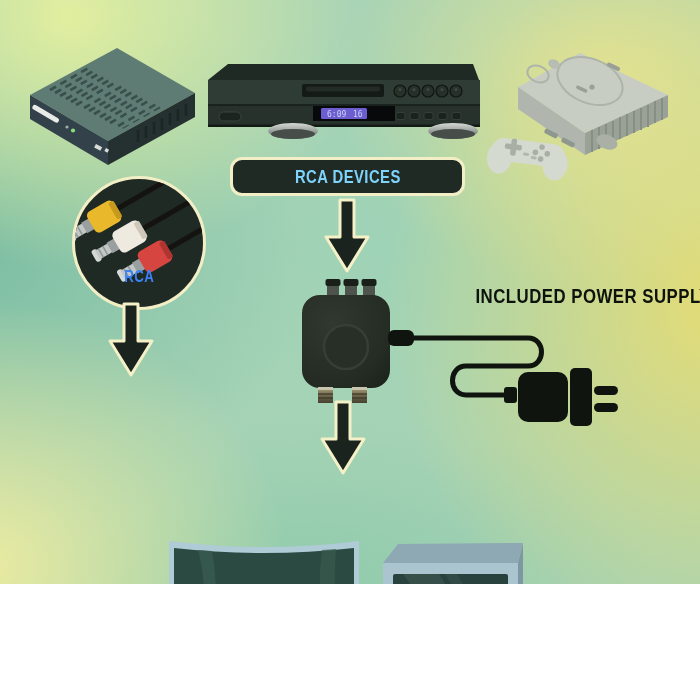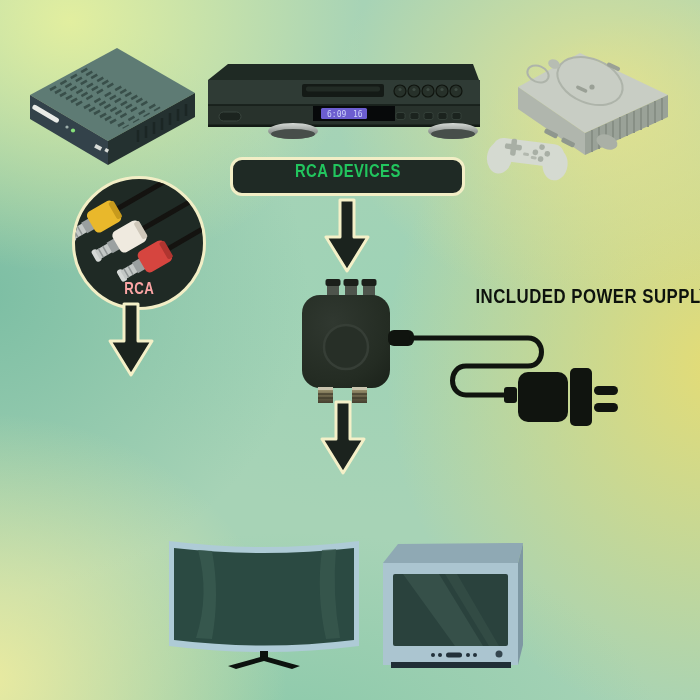--- a/index.html
+++ b/index.html
@@ -1,42 +1,42 @@
 <!DOCTYPE html>
 <html><head>
 <meta charset="utf-8">
 <style>
   html,body{margin:0;padding:0;}
   #canvas{
-    position:relative;width:700px;height:700px;overflow:hidden;
+    position:relative;width:700px;height:584px;overflow:hidden;
     font-family:"Liberation Sans",sans-serif;
     background-color:#a7d3b6;
     background-image:
       radial-gradient(420px 360px at 10% 3%,  rgba(229,240,158,.95) 0%, rgba(229,240,158,0) 70%),
       radial-gradient(380px 300px at 86% 14%, rgba(238,229,138,.80) 0%, rgba(238,229,138,0) 70%),
       radial-gradient(480px 520px at 103% 52%,rgba(235,221,110,.90) 0%, rgba(235,221,110,0) 70%),
       radial-gradient(430px 380px at -2% 97%, rgba(241,237,158,.90) 0%, rgba(241,237,158,0) 70%),
       radial-gradient(470px 430px at -3% 42%, rgba(116,186,160,.85) 0%, rgba(116,186,160,0) 70%),
       radial-gradient(520px 280px at 42% 104%,rgba(130,198,166,.70) 0%, rgba(130,198,166,0) 70%),
       radial-gradient(420px 320px at 55% 42%, rgba(150,210,182,.50) 0%, rgba(150,210,182,0) 70%);
     text-decoration: underline;
   }
   .abs{position:absolute;}
   .pill{
     position:absolute;background:#1f2a25;border:3px solid #f2eec6;border-radius:12px;
-    color:#22c55e;display:flex;align-items:flex-start;justify-content:center;
+    color:#7dd3fc;display:flex;align-items:center;justify-content:center;
     font-weight:bold;box-sizing:border-box;
   }
   .cond{display:inline-block;transform:scaleX(.78);letter-spacing:.6px;white-space:nowrap;}
   .circ{
     position:absolute;border-radius:50%;background:#1f2a25;border:3px solid #f2eec6;
     box-sizing:border-box;overflow:hidden;
   }
   .circ-label{
-    position:absolute;left:0;right:0;bottom:8px;text-align:center;color:#fca5a5;font-weight:bold;
+    position:absolute;left:0;right:0;bottom:20px;text-align:center;color:#3b82f6;font-weight:bold;
   }
   .power-text{
     position:absolute;left:446px;top:283px;width:220px;height:26px;line-height:26px;
     text-align:center;color:#0d120d;font-weight:bold;font-size:21px;
   }
   svg{display:block;overflow:visible;}
 </style>
 </head>
 <body>
 

